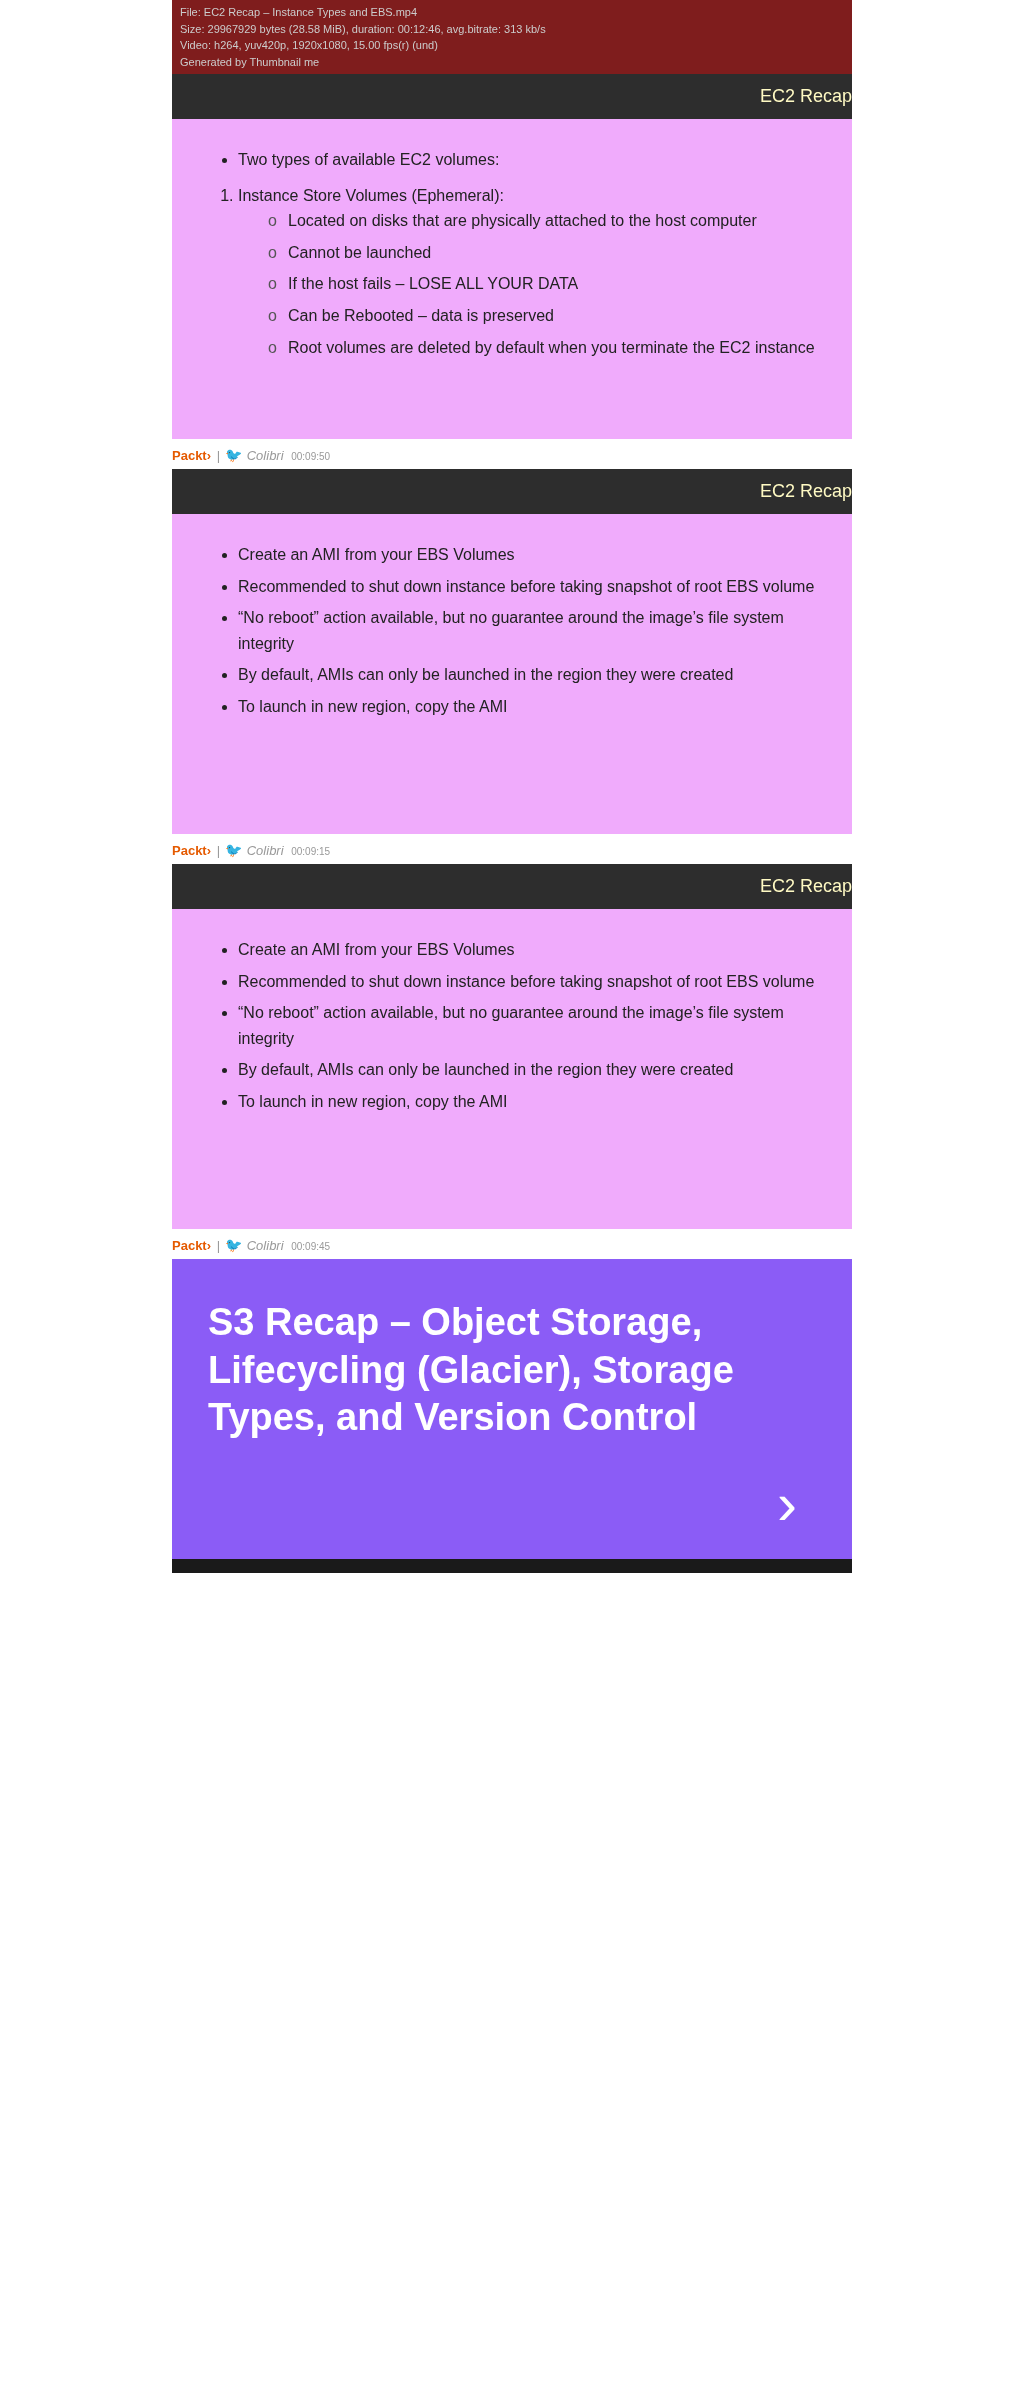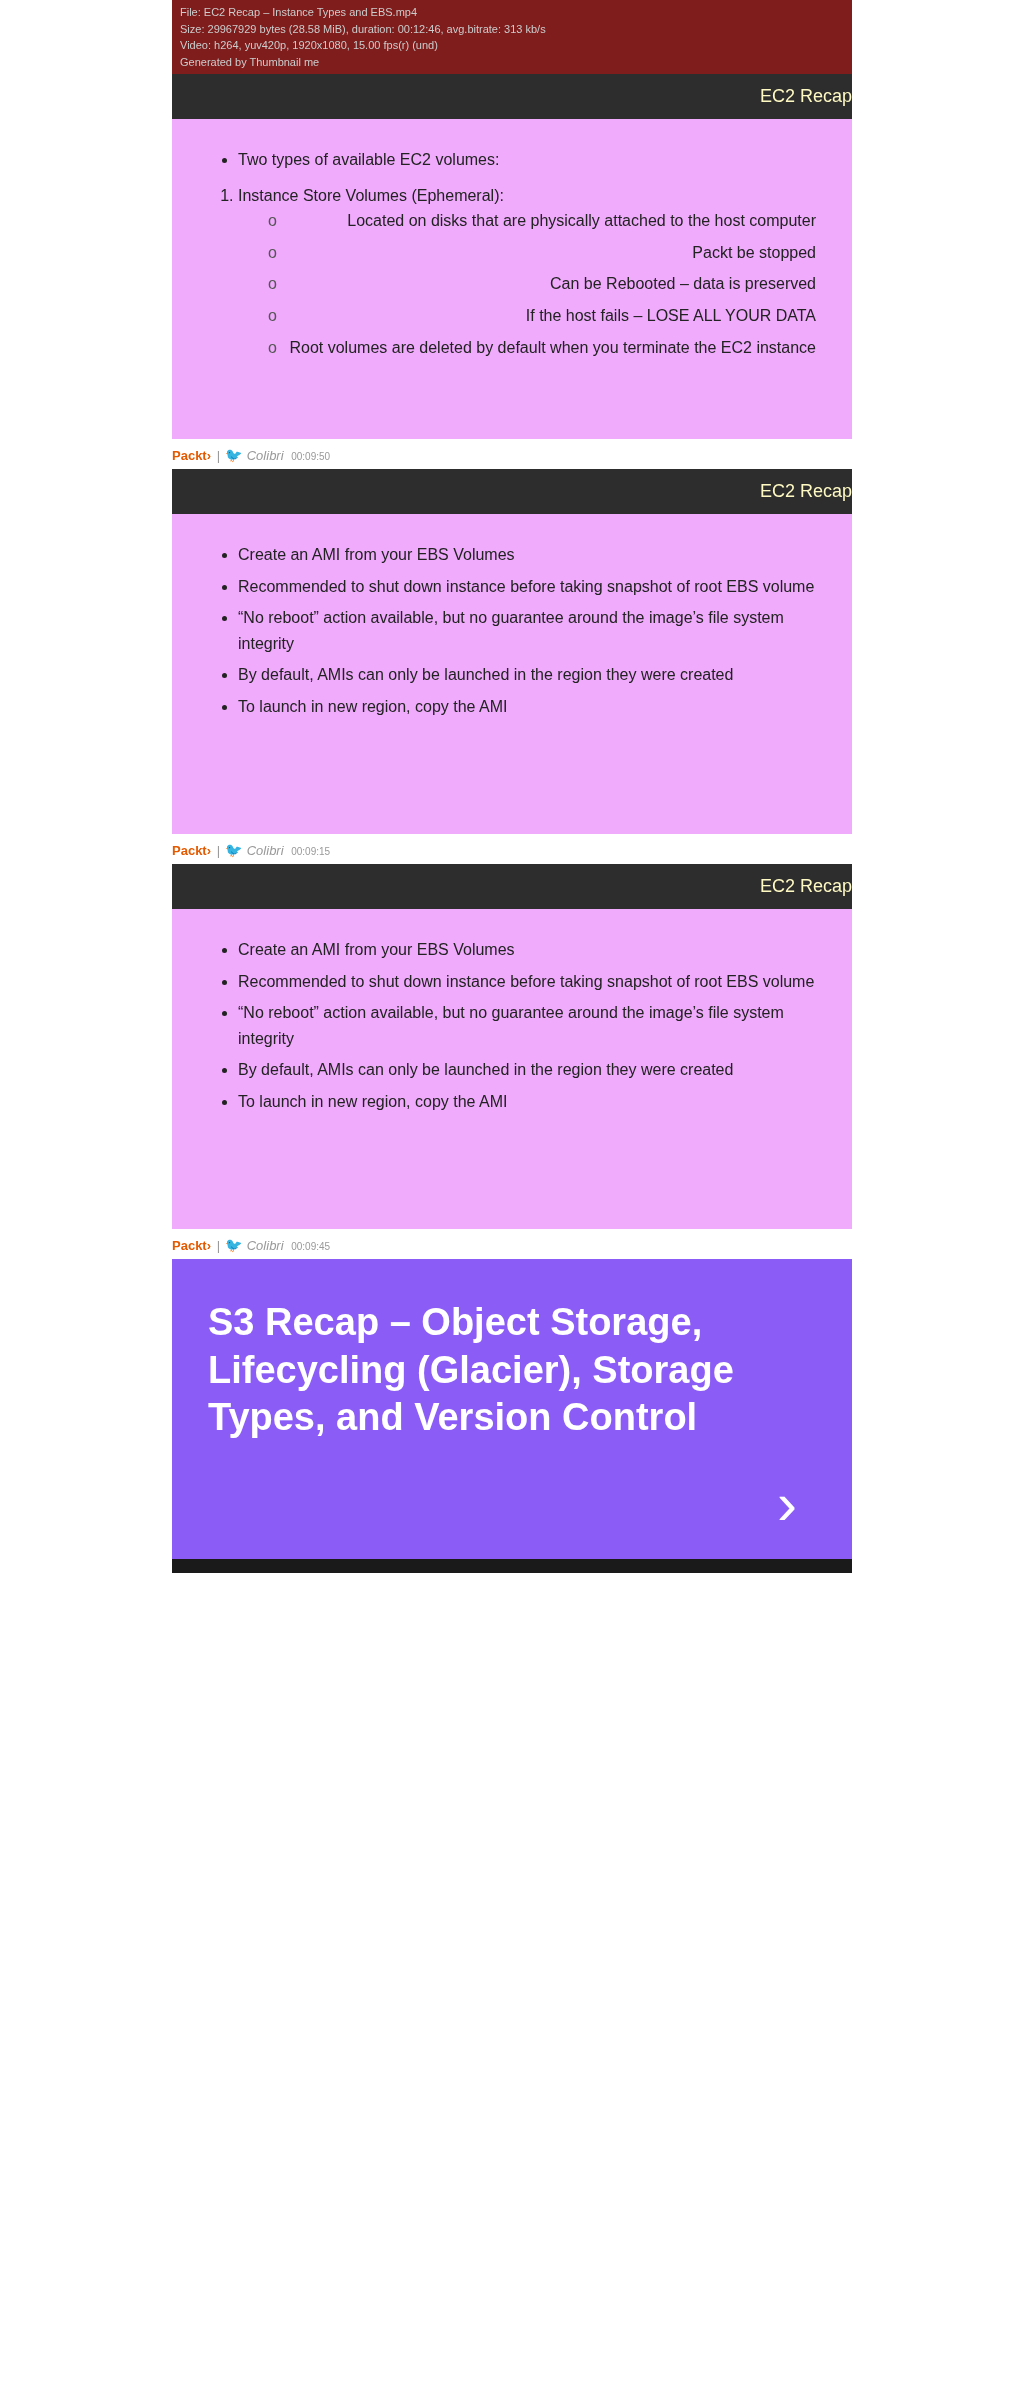--- a/index.html
+++ b/index.html
@@ -53,21 +53,20 @@
     }
 
     .sub-list {
       list-style: none !important;
       padding-left: 30px !important;
     }
 
     .sub-list li {
       position: relative;
       padding-left: 20px;
-      text-align: right;
     }
 
     .sub-list li::before {
       content: "o";
       position: absolute;
       left: 0;
       color: #555;
     }
 
     .branding {
@@ -163,23 +162,23 @@
 </div>
 <div class="slide-content">
   <ul>
     <li>Two types of available EC2 volumes:</li>
   </ul>
   <ol>
     <li>
       <span>Instance Store Volumes (Ephemeral):</span>
       <ul class="sub-list">
         <li><span>Located on disks that are physically attached to the host computer</span></li>
-        <li><span>Packt be stopped</span></li>
+        <li><span>Cannot be launched</span></li>
+        <li><span>If the host fails – LOSE ALL YOUR DATA</span></li>
         <li><span>Can be Rebooted – data is preserved</span></li>
-        <li><span>If the host fails – LOSE ALL YOUR DATA</span></li>
         <li><span>Root volumes are deleted by default when you terminate the EC2 instance</span></li>
       </ul>
     </li>
   </ol>
 </div>
 <div class="branding">
   <span class="packt">Packt›</span>
   <span class="separator">|</span>
   <span class="bird-icon">🐦</span>
   <span class="colibri">Colibri</span>

